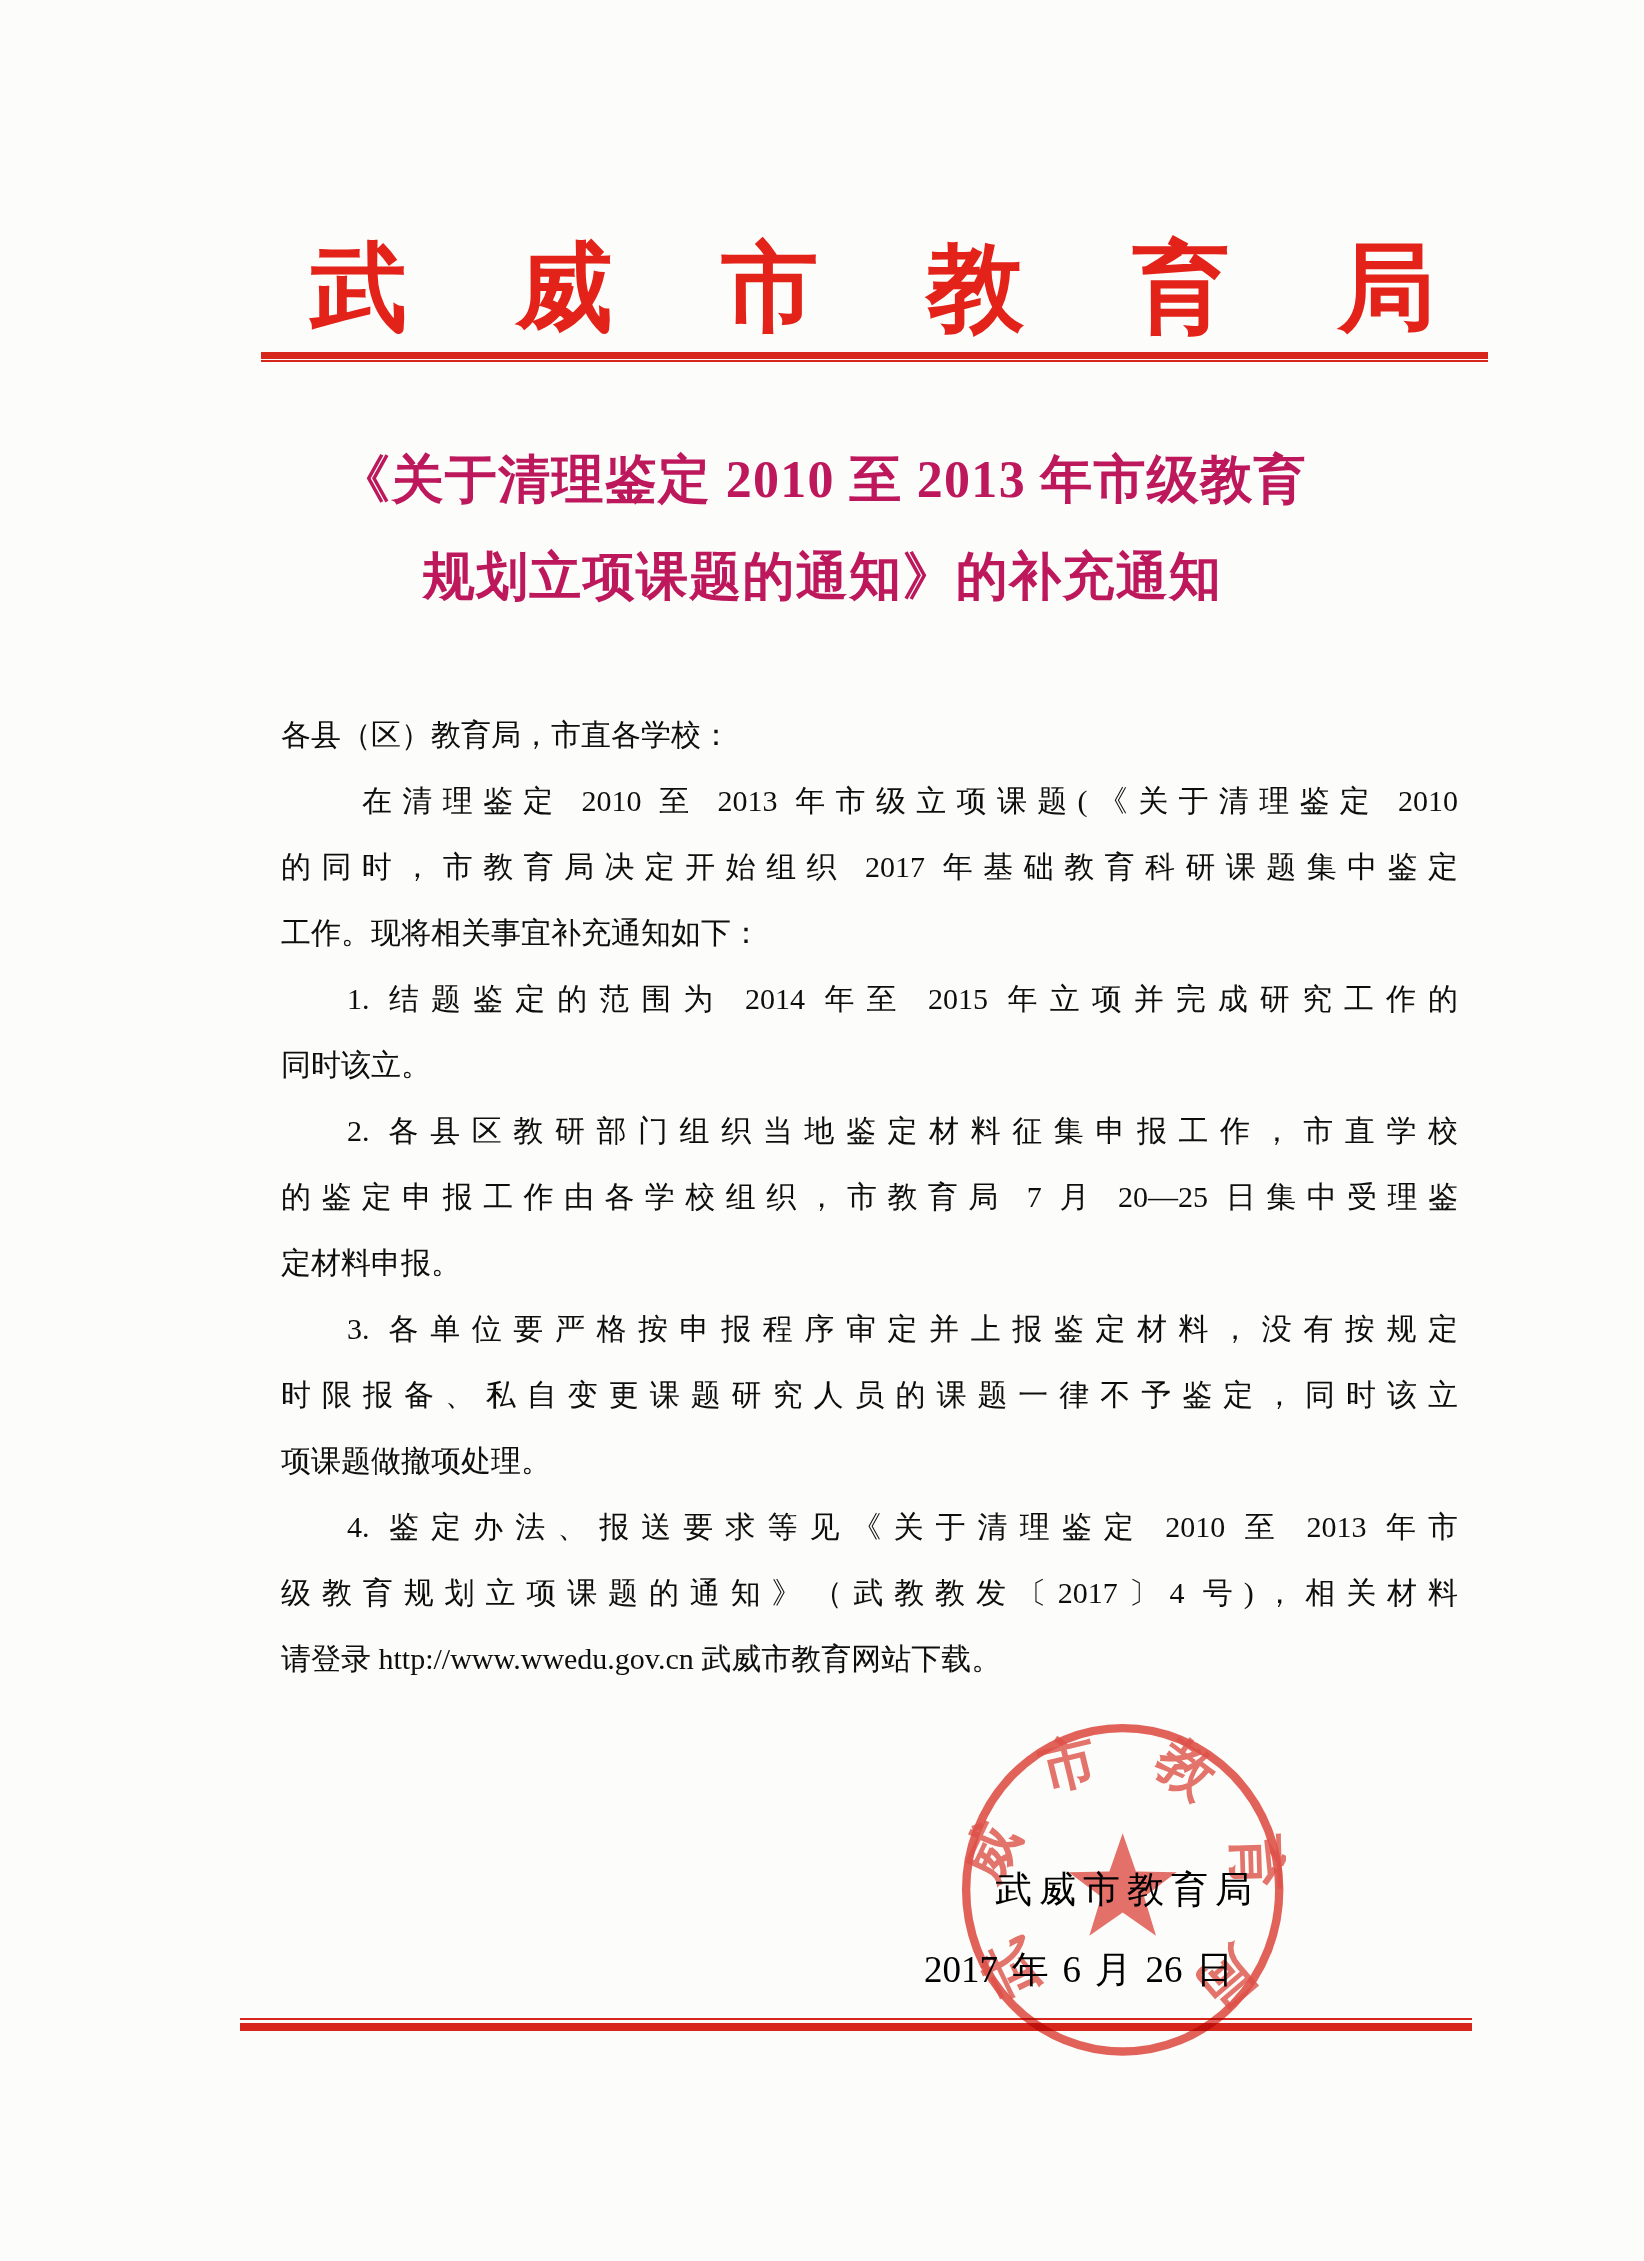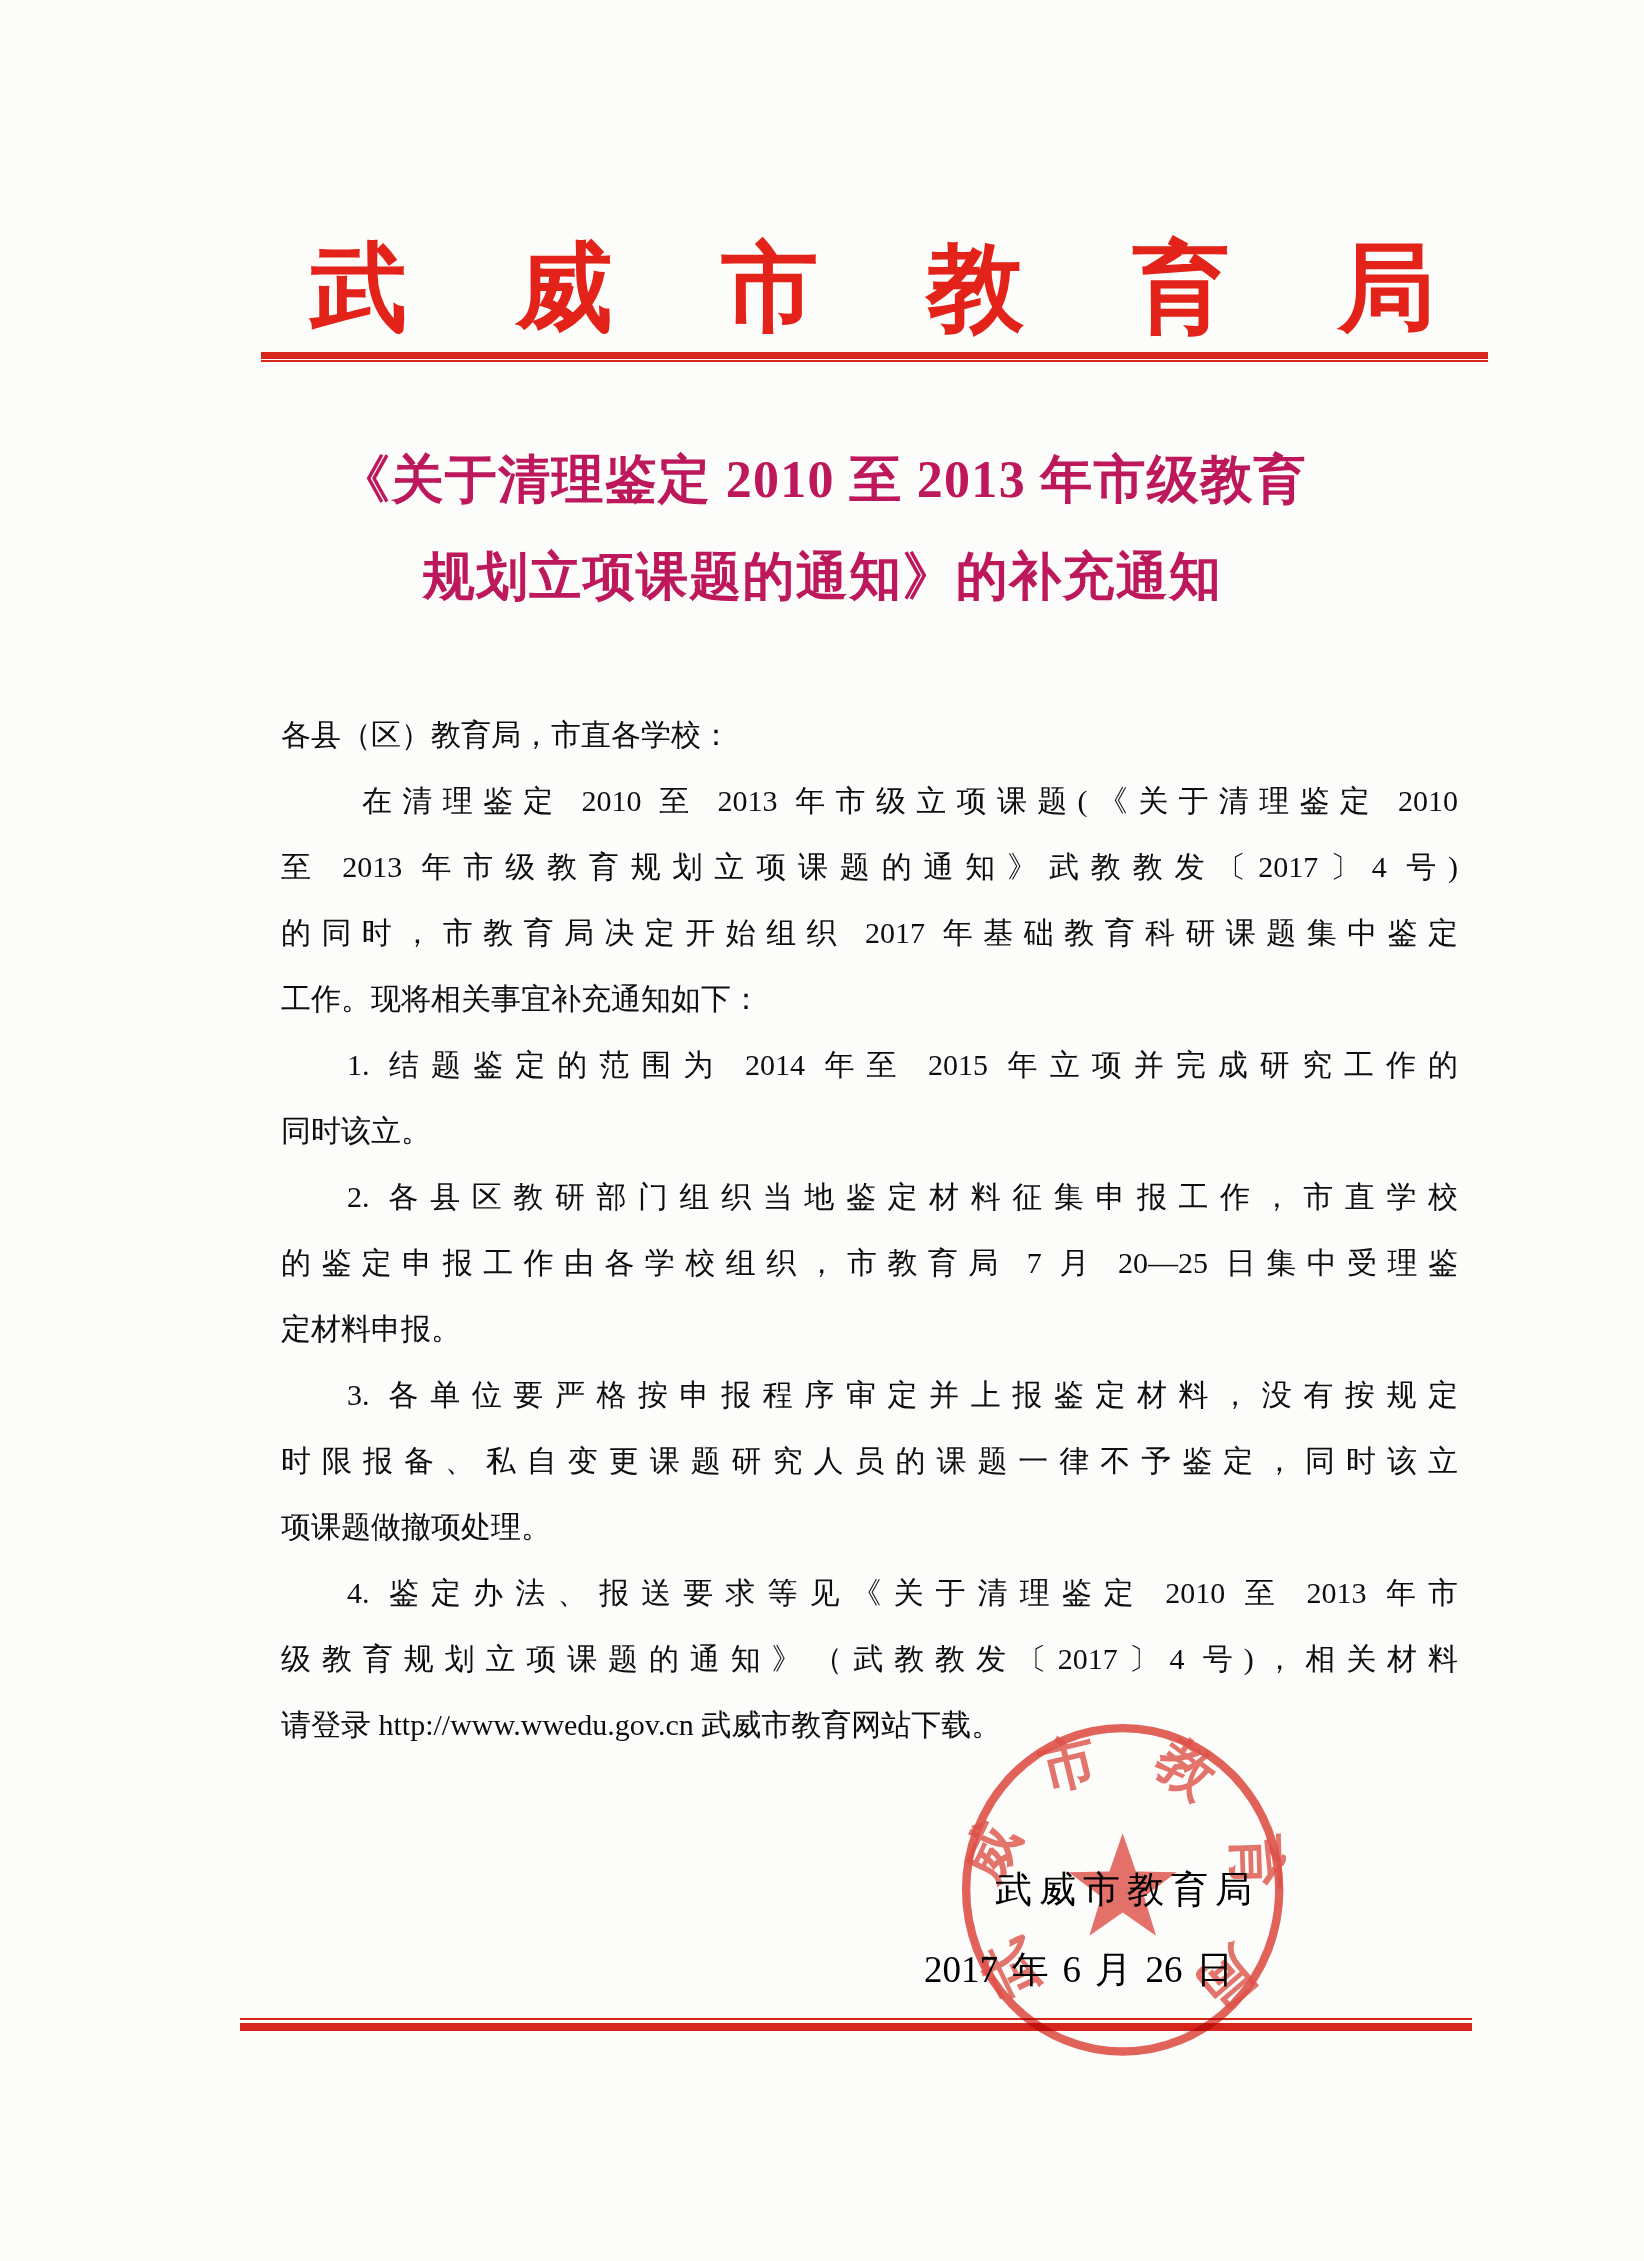--- a/index.html
+++ b/index.html
@@ -86,21 +86,20 @@
   </div>
 
   <div class="doc-title">
     <div>《关于清理鉴定 2010 至 2013 年市级教育</div>
     <div>规划立项课题的通知》的补充通知</div>
   </div>
 
   <div class="body-text">
       <div class="line" style="text-indent: 0em;">各县（区）教育局，市直各学校：</div>
       <div class="line fill" style="text-indent: 2.7em;">在清理鉴定 2010 至 2013 年市级立项课题(《关于清理鉴定 2010</div>
-      <div class="line fill" style="text-indent: 0em;">至 2013 年市级教育规划立项课题的通知》武教教发〔2017〕4 号)</div>
       <div class="line fill" style="text-indent: 0em;">的同时，市教育局决定开始组织 2017 年基础教育科研课题集中鉴定</div>
       <div class="line" style="text-indent: 0em;">工作。现将相关事宜补充通知如下：</div>
       <div class="line fill" style="text-indent: 2.2em;">1. 结题鉴定的范围为 2014 年至 2015 年立项并完成研究工作的</div>
       <div class="line" style="text-indent: 0em;">同时该立。</div>
       <div class="line fill" style="text-indent: 2.2em;">2. 各县区教研部门组织当地鉴定材料征集申报工作，市直学校</div>
       <div class="line fill" style="text-indent: 0em;">的鉴定申报工作由各学校组织，市教育局 7 月 20—25 日集中受理鉴</div>
       <div class="line" style="text-indent: 0em;">定材料申报。</div>
       <div class="line fill" style="text-indent: 2.2em;">3. 各单位要严格按申报程序审定并上报鉴定材料，没有按规定</div>
       <div class="line fill" style="text-indent: 0em;">时限报备、私自变更课题研究人员的课题一律不予鉴定，同时该立</div>
       <div class="line" style="text-indent: 0em;">项课题做撤项处理。</div>

